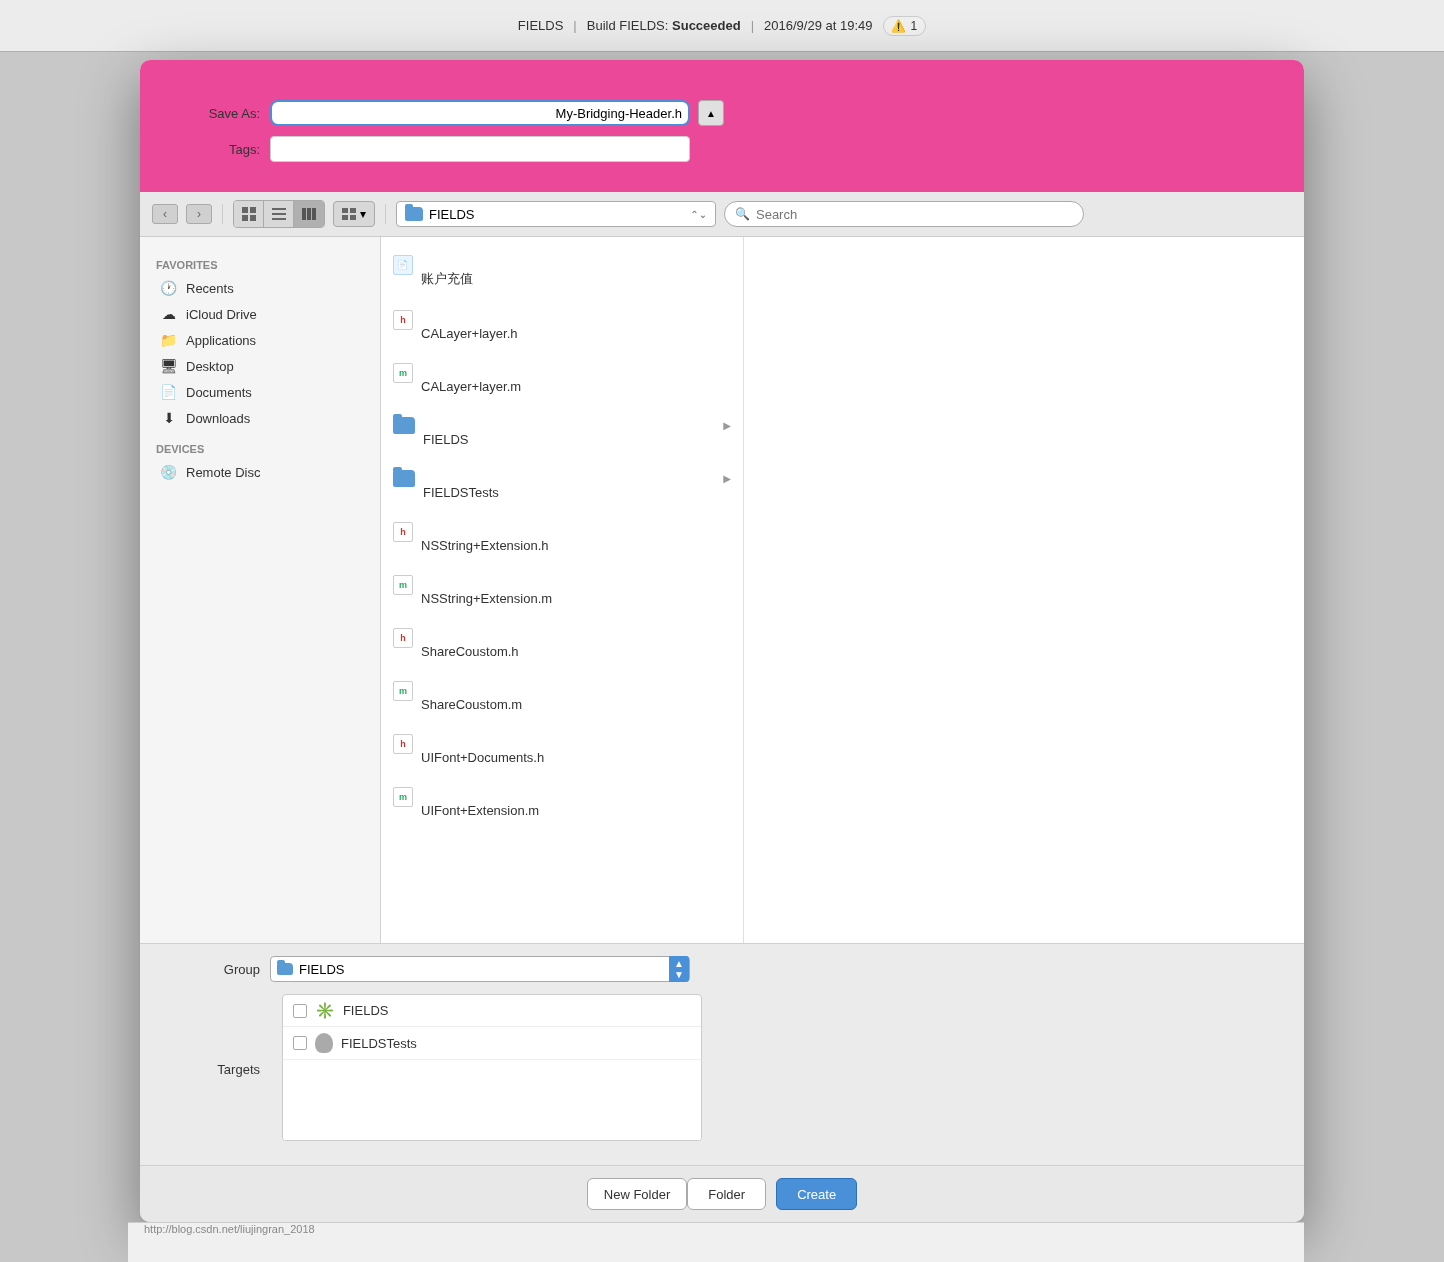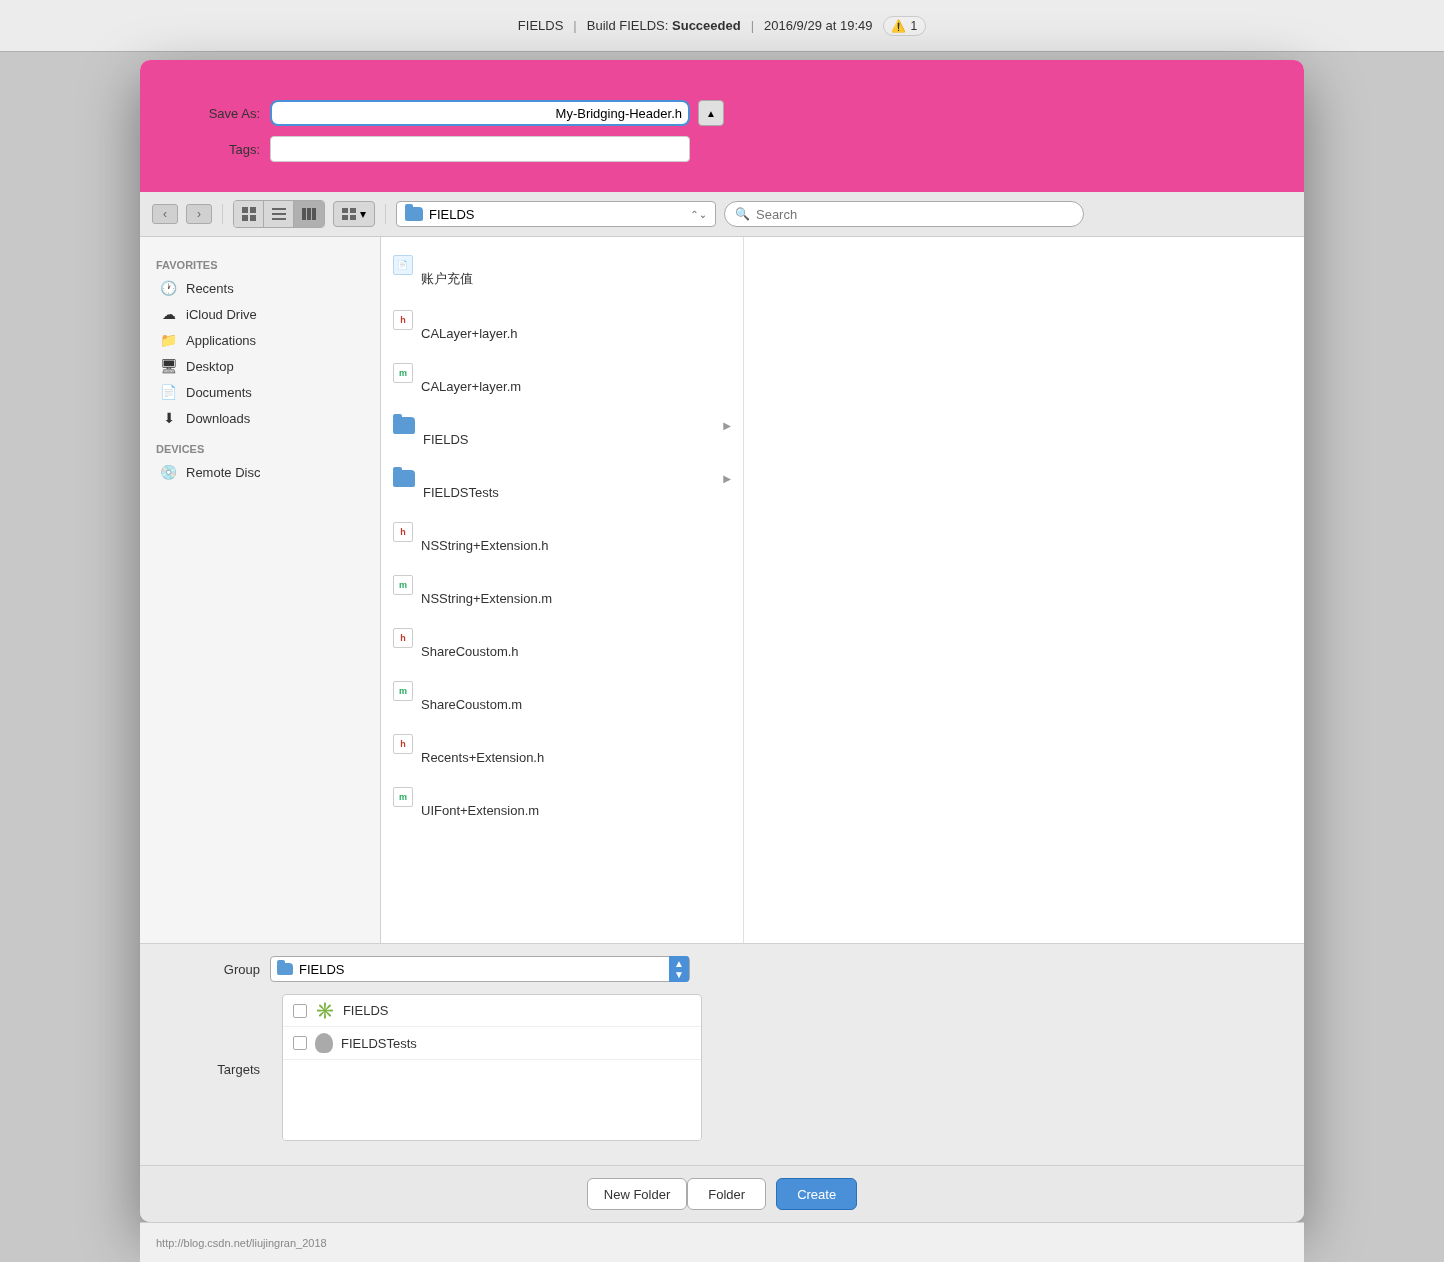--- a/index.html
+++ b/index.html
@@ -526,27 +526,27 @@
       width: 1px;
       height: 20px;
       background: #ccc;
       margin: 0 2px;
     }
 
     
     .url-bar {
       position: absolute;
       bottom: 0;
-      left: 140px;
+      left: 128px;
       right: 140px;
       height: 40px;
       background: #f0f0f0;
       border-top: 1px solid #ccc;
       display: flex;
-      align-items: center;
+      align-items: flex-start;
       padding: 0 16px;
       font-size: 11px;
       color: #888;
     }
   </style>
 </head>
 <body>
 
 <div class="title-bar">
   <div class="title-bar-content">
@@ -698,21 +698,21 @@
       <div class="file-item">
         <div class="file-icon-h">h</div>
         <span class="file-item-text">ShareCoustom.h</span>
       </div>
       <div class="file-item">
         <div class="file-icon-m">m</div>
         <span class="file-item-text">ShareCoustom.m</span>
       </div>
       <div class="file-item">
         <div class="file-icon-h">h</div>
-        <span class="file-item-text">Recents+Extension.h</span>
+        <span class="file-item-text">UIFont+Documents.h</span>
       </div>
       <div class="file-item">
         <div class="file-icon-m">m</div>
         <span class="file-item-text">UIFont+Extension.m</span>
       </div>
     </div>
 
     <div class="preview-pane"></div>
   </div>
 

